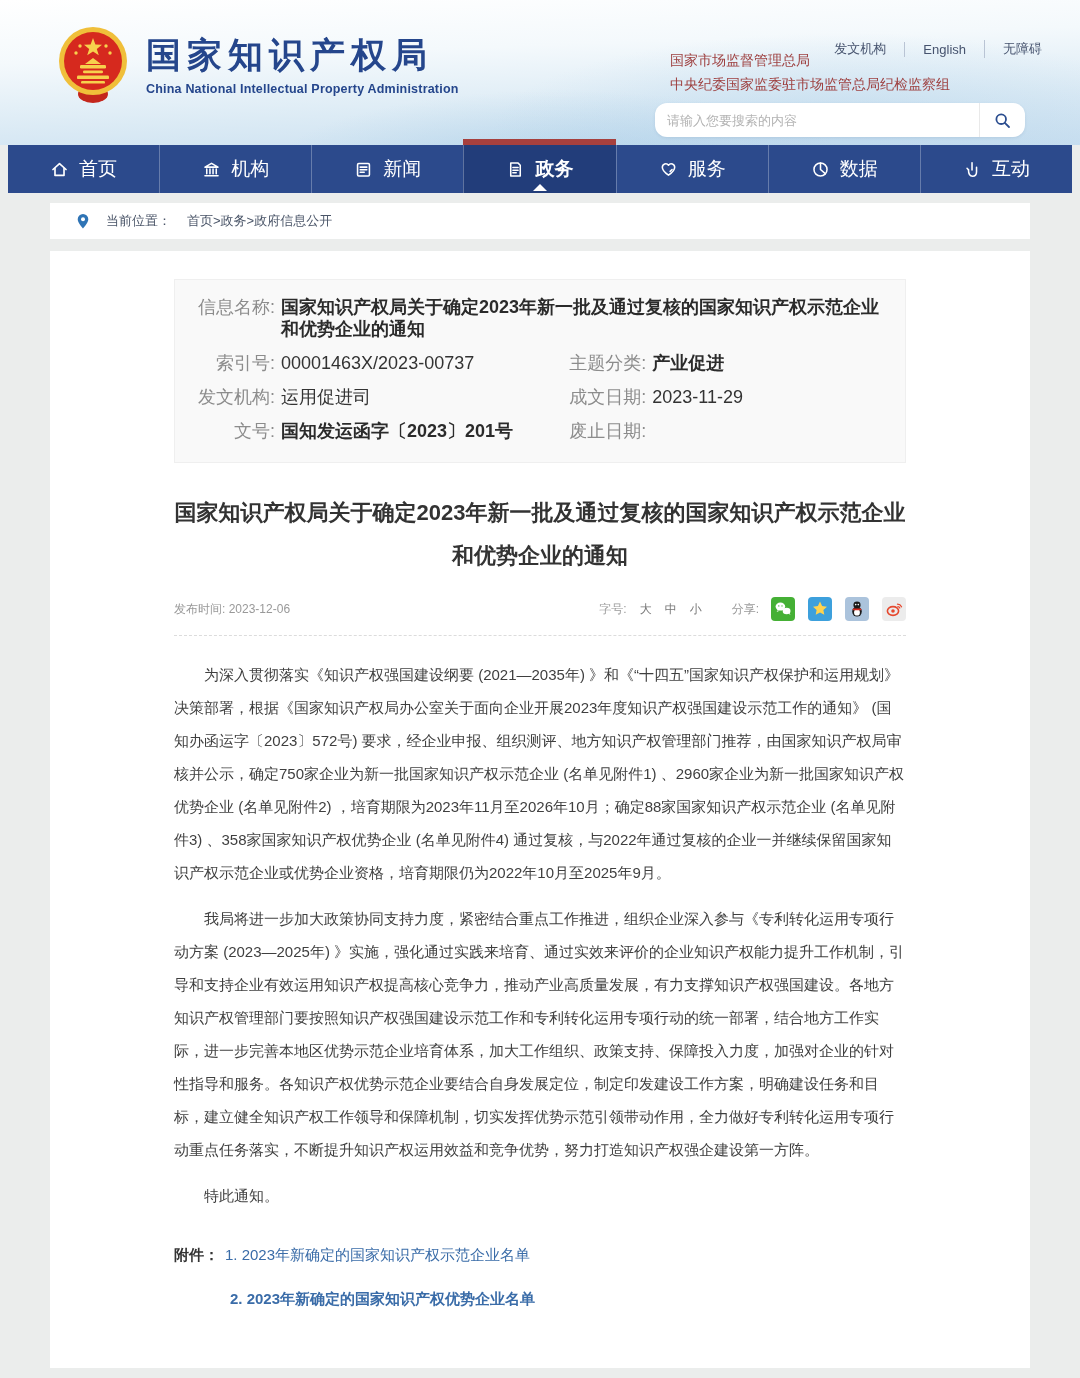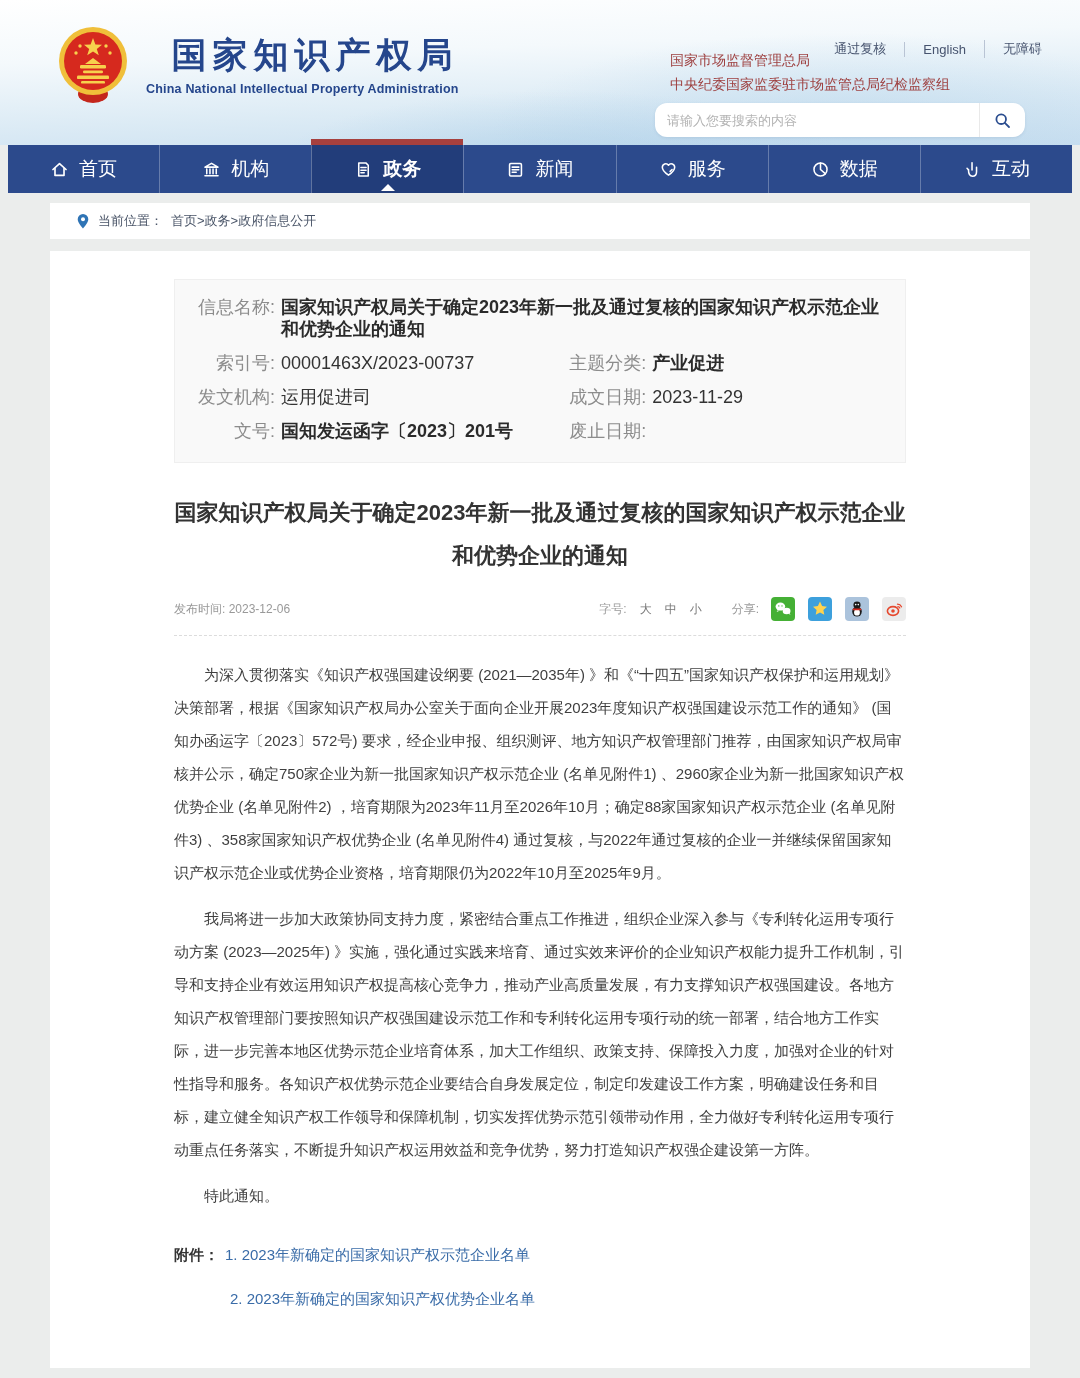--- a/index.html
+++ b/index.html
@@ -15,21 +15,21 @@
   .banner {
     height:145px; position:relative; overflow:visible;
     background:
       radial-gradient(420px 120px at 52% 120%, rgba(160,200,228,.55), rgba(160,200,228,0) 70%),
       radial-gradient(500px 140px at 78% 90%, rgba(178,210,234,.5), rgba(178,210,234,0) 70%),
       linear-gradient(178deg,#ffffff 0%,#f4f9fc 35%,#dcebf5 70%,#c9dff0 100%);
   }
   .logo-wrap { position:absolute; left:56px; top:26px; display:flex; align-items:flex-start; }
   .emblem { width:74px; height:78px; flex:0 0 auto; }
   .logo-text { margin-left:16px; padding-top:10px; }
-  .site-title { font-size:35px; font-weight:bold; color:#25468c; letter-spacing:6px; line-height:1.1;text-align:right; }
+  .site-title { font-size:35px; font-weight:bold; color:#25468c; letter-spacing:6px; line-height:1.1; }
   .site-sub { font-size:12.5px; font-weight:bold; color:#25468c; margin-top:7px; letter-spacing:.2px; }
 
   .util-links { position:absolute; top:40px; right:38px; display:flex; align-items:center; font-size:13px; color:#46536e; }
   .util-links .util-item { padding:0 18px; cursor:pointer; }
   .util-links .util-item + .util-item { border-left:1px solid #b9c4d4; }
   .util-links .util-item:last-child { padding-right:0; }
 
   .related-links { position:absolute; left:670px; top:48px; font-size:14px; color:#9e4040; line-height:24px; }
   .related-links div { cursor:pointer; }
 
@@ -47,21 +47,21 @@
   .nav-tab { flex:1; display:flex; align-items:center; justify-content:center; gap:10px; color:#fff; font-size:19px; cursor:pointer; position:relative; }
   .nav-tab + .nav-tab { border-left:1px solid rgba(255,255,255,.28); }
   .nav-tab.active { background:#223d7a; font-weight:bold; }
   .nav-tab.active::before { content:""; position:absolute; top:-6px; left:-1px; right:0; height:6px; background:#a6403e; }
   .nav-tab.active::after { content:""; position:absolute; bottom:2px; left:50%; transform:translateX(-50%); width:0; height:0; border-left:7px solid transparent; border-right:7px solid transparent; border-bottom:7px solid #ffffff; }
   .nav-ico { width:19px; height:19px; display:block; }
 
   
   .breadcrumb {
     margin:10px 50px 0; height:36px; background:#fff;
-    display:flex; align-items:center; gap:8px; padding-left:26px; font-size:13px; color:#4a5568;
+    display:flex; align-items:center; gap:16px; padding-left:26px; font-size:13px; color:#4a5568;
   }
   .crumb-pin { width:14px; height:17px; }
 
   
   .card { margin:12px 50px 0; background:#fff; min-height:1115px; padding:28px 0 40px; }
 
   .info-panel {
     width:732px; margin:0 auto; background:#f9f9f9; border:1px solid #efefef;
     padding:16px 22px 8px; font-size:18px;
   }
@@ -85,21 +85,21 @@
 
   .sep { width:732px; margin:14px auto 0; border-top:1px dashed #dcdcdc; }
 
   .article { width:732px; margin:22px auto 0; font-size:15px; color:#3f3f3f; }
   .article p { margin:0 0 13px; line-height:33px; text-indent:2em; }
   .article p.salutation { text-indent:0; }
 
   .attachments { width:732px; margin:34px auto 0; font-size:15px; }
   .attach-first { display:flex; margin-bottom:25px; }
   .attach-label { color:#333; font-weight:bold; margin-right:6px; white-space:nowrap; }
-  .attach-item { margin-bottom:19px; padding-left:56px; }
+  .attach-item { margin-bottom:19px; padding-left:56px;font-weight:bold; }
   .attach-link { color:#3a6ca8; cursor:pointer; }
 </style>
 </head>
 <body>
 
 <div class="banner">
   <div class="logo-wrap">
     <svg class="emblem" viewBox="0 0 74 78">
       <ellipse cx="37" cy="68" rx="15" ry="9" fill="#c4261c"></ellipse>
       <circle cx="37" cy="35" r="34" fill="#f0bf3a"></circle>
@@ -115,21 +115,21 @@
       <rect x="21" y="49.5" width="32" height="3.6" rx="1.2" fill="#f7d14d"></rect>
       <rect x="25" y="55" width="24" height="2.6" rx="1.2" fill="#f7d14d"></rect>
     </svg>
     <div class="logo-text">
       <div class="site-title">国家知识产权局</div>
       <div class="site-sub">China National Intellectual Property Administration</div>
     </div>
   </div>
 
   <div class="util-links">
-    <span class="util-item">通过复核</span>
+    <span class="util-item">发文机构</span>
     <span class="util-item">English</span>
     <span class="util-item">无障碍</span>
   </div>
 
   <div class="related-links">
     <div>国家市场监督管理总局</div>
     <div>中央纪委国家监委驻市场监管总局纪检监察组</div>
   </div>
 
   <div class="search-bar">
@@ -152,33 +152,33 @@
     <span>首页</span>
   </div>
   <div class="nav-tab">
     <svg class="nav-ico" viewBox="0 0 16 16" fill="none" stroke="#fff" stroke-width="1.3" stroke-linecap="round" stroke-linejoin="round">
       <path d="M2.5 6 8 2.8 13.5 6z"></path>
         <path d="M4 7.5v4M6.7 7.5v4M9.3 7.5v4M12 7.5v4"></path>
         <path d="M2.5 13.2h11"></path>
     </svg>
     <span>机构</span>
   </div>
+  <div class="nav-tab">
+    <svg class="nav-ico" viewBox="0 0 16 16" fill="none" stroke="#fff" stroke-width="1.3" stroke-linecap="round" stroke-linejoin="round">
+      <rect x="3" y="3" width="10" height="10.4" rx="1"></rect>
+        <path d="M5.2 6h5.6M5.2 8.2h5.6M5.2 10.4h3.4"></path>
+    </svg>
+    <span>新闻</span>
+  </div>
   <div class="nav-tab active">
     <svg class="nav-ico" viewBox="0 0 16 16" fill="none" stroke="#fff" stroke-width="1.3" stroke-linecap="round" stroke-linejoin="round">
       <path d="M4 2.6h6.2L12 4.4V13.4H4z"></path>
         <path d="M5.8 6.4h4.4M5.8 8.6h4.4M5.8 10.8h2.8"></path>
     </svg>
     <span>政务</span>
-  </div>
-  <div class="nav-tab">
-    <svg class="nav-ico" viewBox="0 0 16 16" fill="none" stroke="#fff" stroke-width="1.3" stroke-linecap="round" stroke-linejoin="round">
-      <rect x="3" y="3" width="10" height="10.4" rx="1"></rect>
-        <path d="M5.2 6h5.6M5.2 8.2h5.6M5.2 10.4h3.4"></path>
-    </svg>
-    <span>新闻</span>
   </div>
   <div class="nav-tab">
     <svg class="nav-ico" viewBox="0 0 16 16" fill="none" stroke="#fff" stroke-width="1.3" stroke-linecap="round" stroke-linejoin="round">
       <path d="M8 12.8S2.8 9.4 2.8 6.2a2.9 2.9 0 0 1 5.2-1.8A2.9 2.9 0 0 1 13.2 6.2c0 3.2-5.2 6.6-5.2 6.6z"></path>
         <path d="M9.4 9.6 11 8"></path>
     </svg>
     <span>服务</span>
   </div>
   <div class="nav-tab">
     <svg class="nav-ico" viewBox="0 0 16 16" fill="none" stroke="#fff" stroke-width="1.3" stroke-linecap="round" stroke-linejoin="round">

